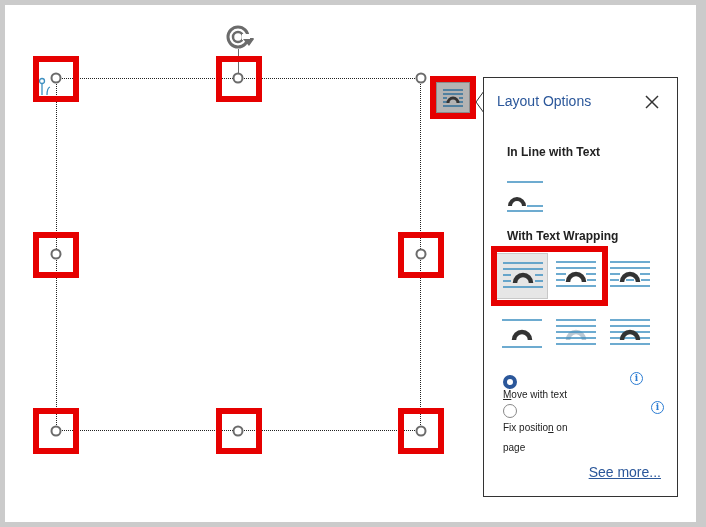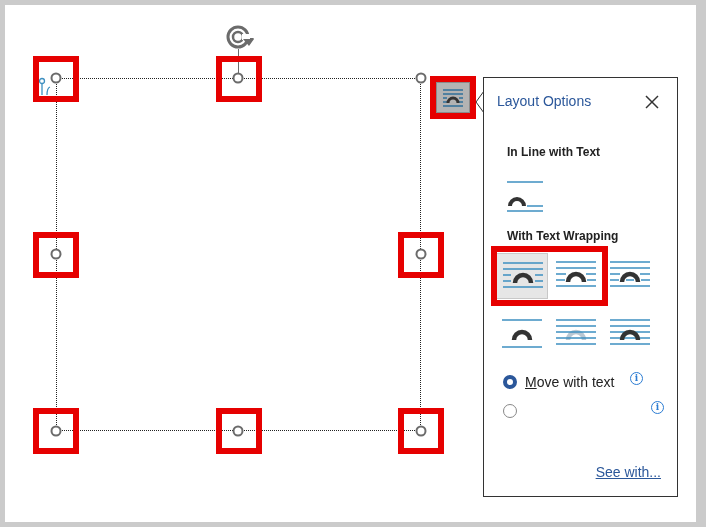--- a/index.html
+++ b/index.html
@@ -95,23 +95,24 @@
   .opt {
     position: absolute;
     width: 52px; height: 46px;
     box-sizing: border-box;
     cursor: pointer;
   }
   .opt.selected { background: #e6e6e6; border: 1px solid #c8c8c8; }
   .opt svg { position:absolute; left: 6px; top: 7px; }
   .radio-row {
     position: absolute; left: 19px;
-    font-size: 14px; color: #222;
+    font-size: 10px; color: #222;
     display: flex; align-items: flex-start;
     cursor: pointer;
+    flex-direction: column;
   }
   .radio {
     width: 14px; height: 14px; border-radius: 50%;
     box-sizing: border-box; margin-right: 8px; margin-top: 1px;
     flex: none;
   }
   .radio.on { border: 4px solid #2b579a; background: #fff; }
   .radio.off { border: 1px solid #888; background: #fff; }
   .info {
     position: absolute;
@@ -286,17 +287,21 @@
   <div class="hl" style="left:7px;top:168px;width:117px;height:60px;border-width:6px"></div>
 
   <div class="radio-row" style="top:296px">
     <span class="radio on"></span>
     <span><u>M</u><span>ove with text</span></span>
   </div>
   <div class="info" style="left:146px;top:294px">i</div>
 
   <div class="radio-row" style="top:325px">
     <span class="radio off"></span>
+    <span style="line-height:20px">
+      <span>Fix positio</span><u>n</u><span> on</span><br>
+      <span>page</span>
+    </span>
   </div>
   <div class="info" style="left:167px;top:323px">i</div>
 
-  <div class="see-more">See with...</div>
+  <div class="see-more">See more...</div>
 </div>
 
 </body></html>

